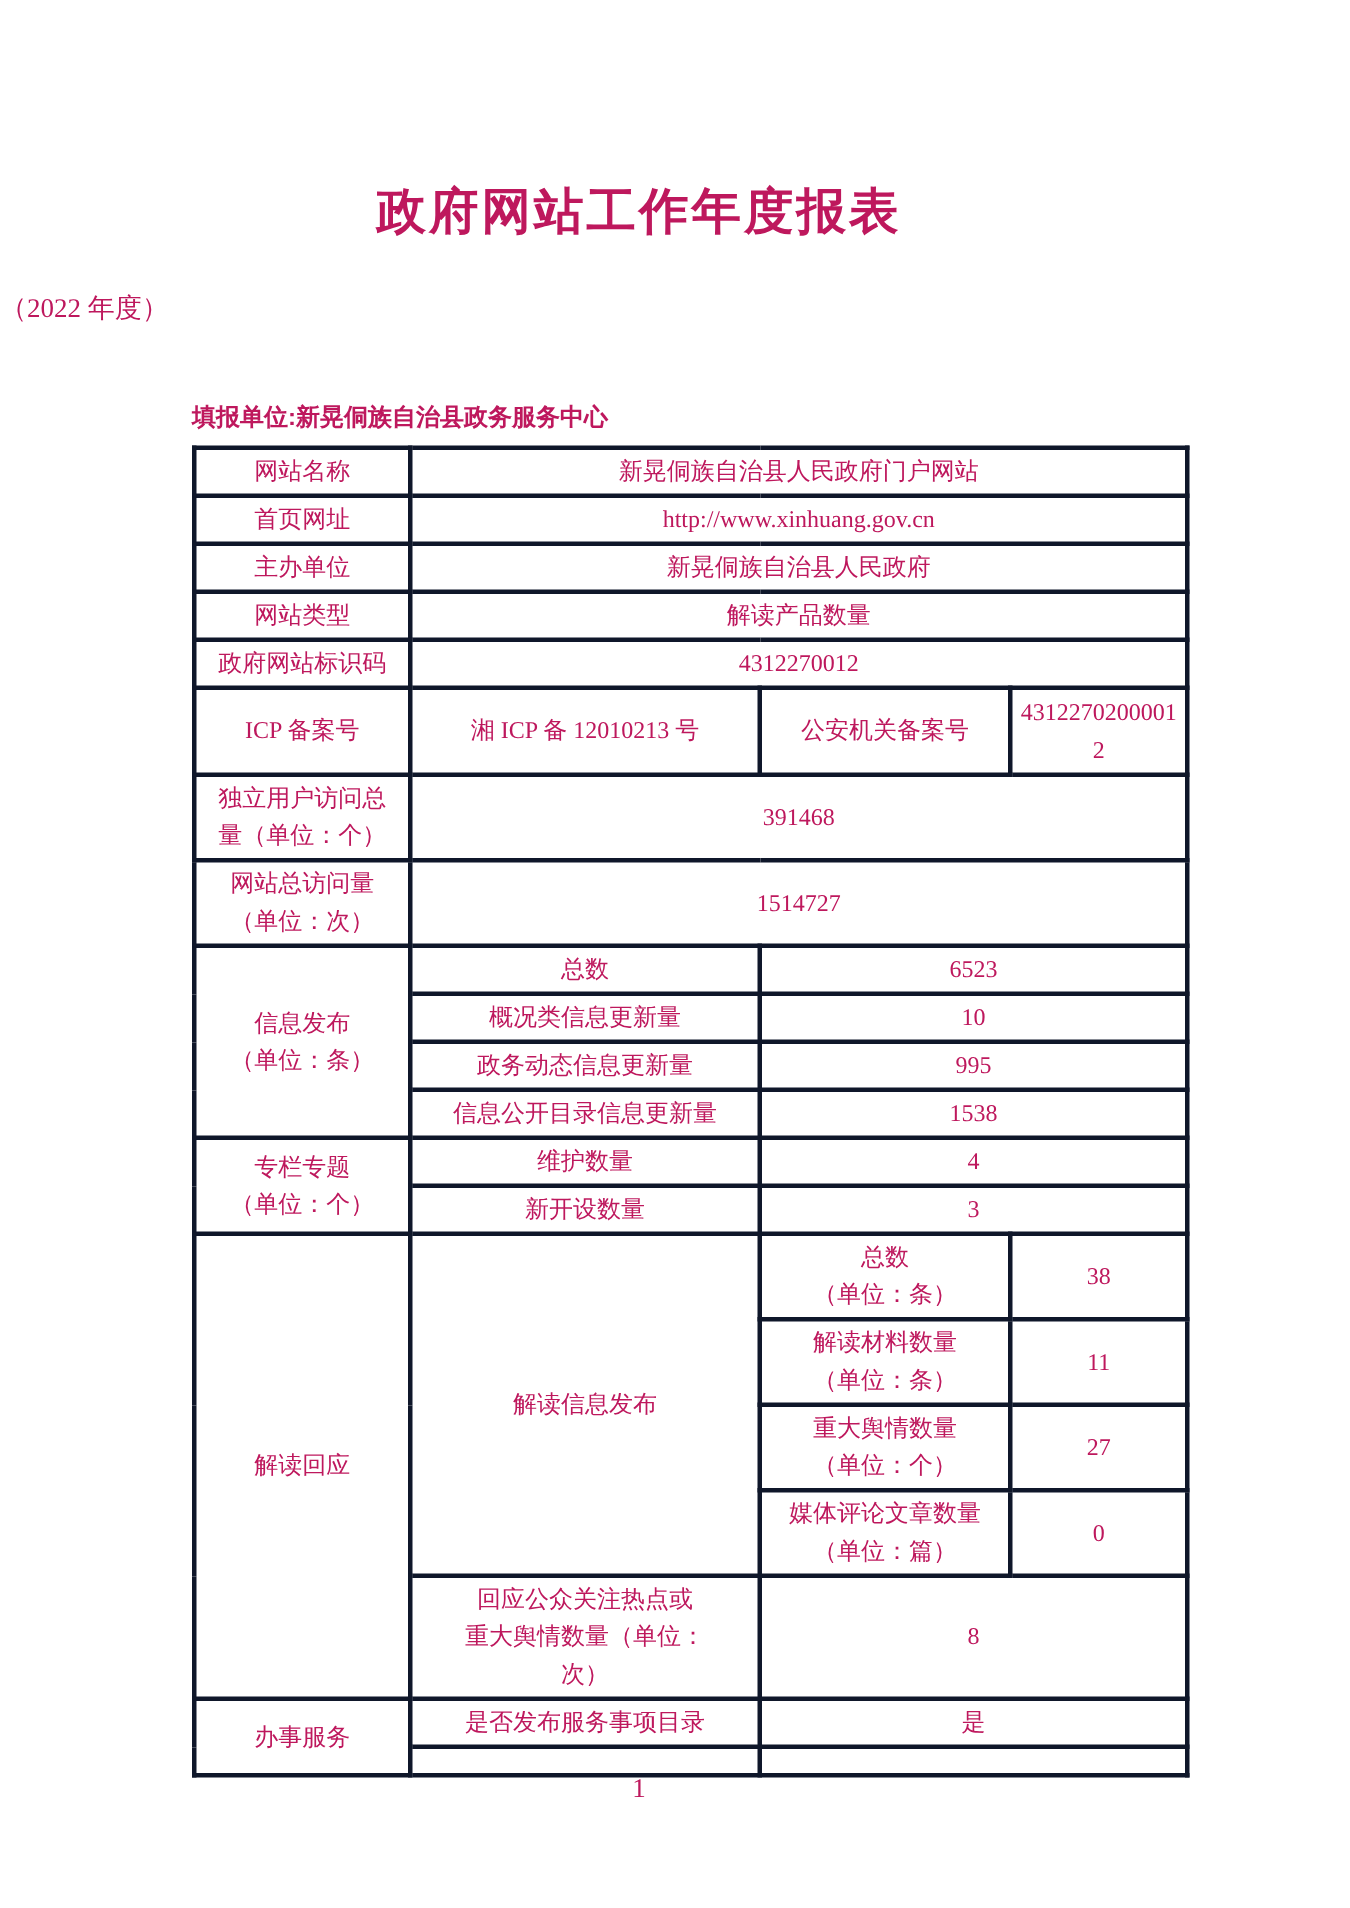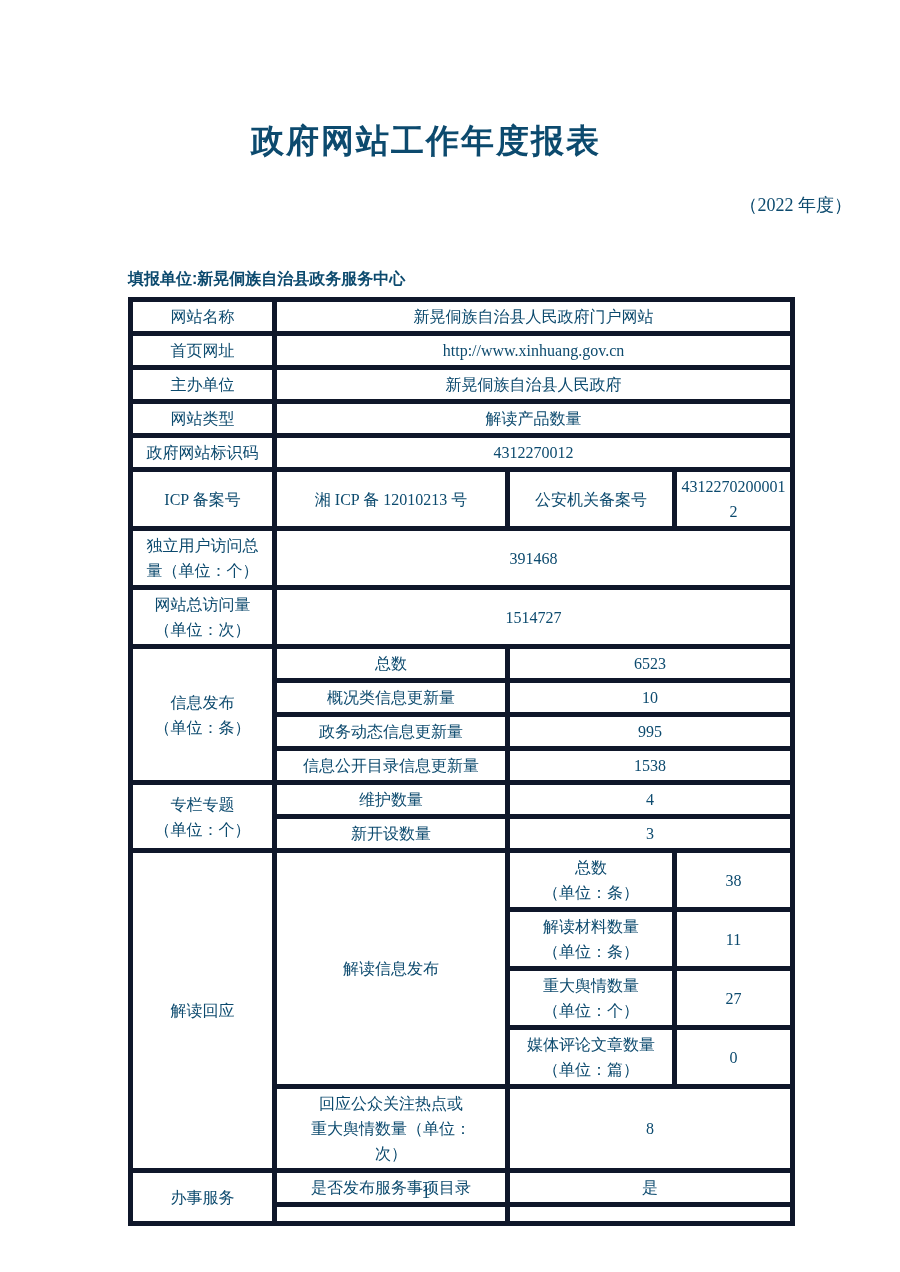--- a/index.html
+++ b/index.html
@@ -2,58 +2,58 @@
 <html><head>
 <meta charset="utf-8">
 <style>
   html, body { margin: 0; padding: 0; background: #ffffff; }
   .page {
     position: relative;
     width: 852px;
     height: 1272px;
     background: #ffffff;
     font-family: "Liberation Serif", "DejaVu Serif", serif;
-    color: #0c4a6e;
+    color: #be185d;
     overflow: hidden;
   }
   .doc-title {
     position: absolute;
     top: 121px; left: 0; width: 100%;
     text-align: center;
     font-family: "Liberation Sans", sans-serif;
     font-weight: 700;
     font-size: 33px;
     letter-spacing: 2px;
     line-height: 40px;
   }
   .doc-subtitle {
     position: absolute;
     top: 192px; left: 0; width: 100%;
-    text-align: right;
+    text-align: left;
     font-size: 18px;
     line-height: 26px;
   }
   .reporting-unit {
     position: absolute;
     top: 267px; left: 128px;
     font-family: "Liberation Sans", sans-serif;
     font-weight: 700;
     font-size: 16px;
     line-height: 24px;
   }
   table.report {
     position: absolute;
     top: 297px; left: 128px;
     width: 662px;
     border-collapse: collapse;
     table-layout: fixed;
     border: 2px solid #1b1b1b;
   }
   table.report td {
-    border: 5px solid #0f172a;
+    border: 3px solid #0f172a;
     text-align: center;
     vertical-align: middle;
     padding: 2px 4px;
     font-size: 16px;
     line-height: 25px;
     white-space: pre-line;
     overflow: hidden;
   }
   tr.ht > td { border-top-width: 2px; }
   td.brk { word-break: break-all; padding: 2px 12px; }

